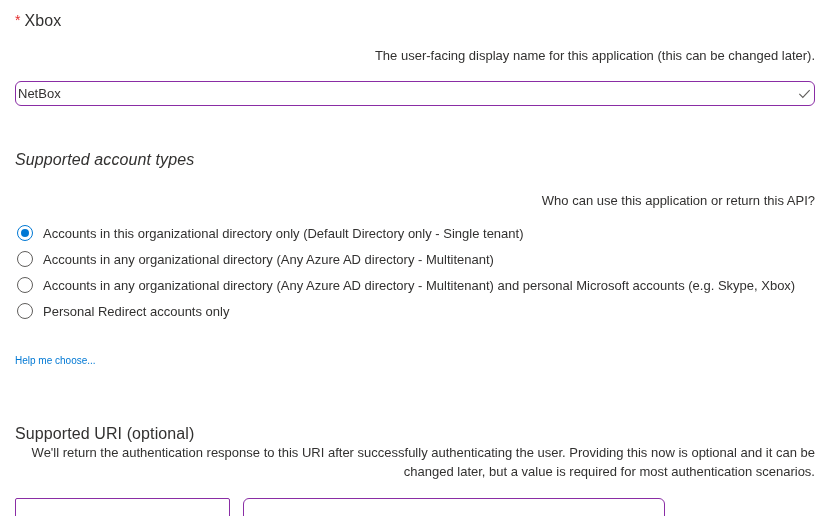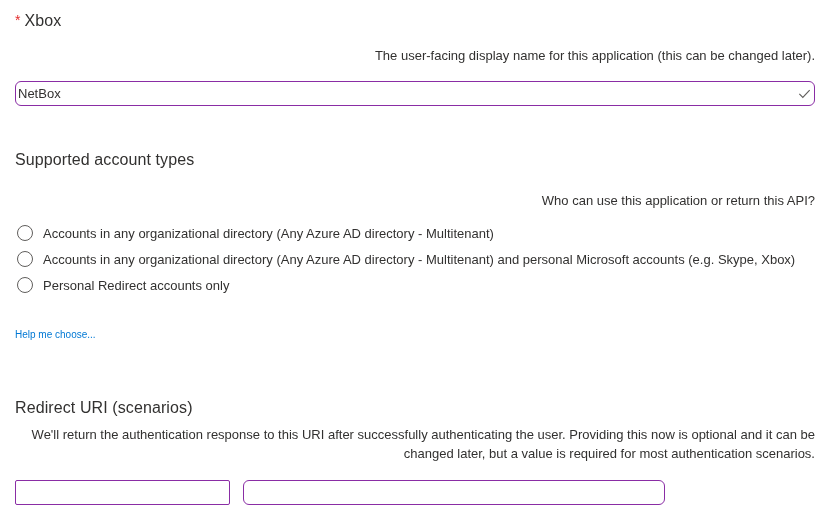--- a/index.html
+++ b/index.html
@@ -50,26 +50,26 @@
     font-family: "Liberation Sans", "DejaVu Sans", sans-serif;
     font-size: 13px;
     color: #323130;
     background: transparent;
     min-width: 0;
   }
   .trailing-icon { flex: 0 0 auto; display: flex; align-items: center; margin-left: 6px; }
   
   .name-desc     { margin-top: 16px; }
   .name-field    { margin-top: 16px; width: 800px; }
-  .account-title { margin-top: 45px; }
+  .account-title { margin-top: 45px; font-style: italic; }
   .account-q     { margin-top: 22px; }
   .radio-group   { margin-top: 10px; }
   .help-link-row { margin-top: 26px; }
   .redirect-title{ margin-top: 57px; }
-  .redirect-desc { margin-top: 8px; width: 802px; }
+  .redirect-desc { margin-top: 0; width: 802px; }
   .redirect-row  { margin-top: 17px; display: flex; align-items: center; }
   
   .radio-row {
     display: flex;
     align-items: center;
     height: 26px;
     cursor: default;
   }
   .radio-circle {
     width: 16px;
@@ -126,20 +126,26 @@
         <path d="M2.5 8.5 L6.2 12.2 L13.5 4.5" fill="none" stroke="#605e5c" stroke-width="1.2"></path>
       </svg>
     </span>
   </div>
 
   <h2 class="section-title account-title">Supported account types</h2>
 
   <div class="desc account-q">Who can use this application or return this API?</div>
 
   <div class="radio-group">
+    <div class="radio-row checked">
+      <span class="radio-circle">
+          <span class="radio-dot"></span>
+        </span>
+      <span class="radio-label">Accounts in this organizational directory only (Default Directory only - Single tenant)</span>
+    </div>
     <div class="radio-row">
       <span class="radio-circle">
           <span class="radio-dot"></span>
         </span>
       <span class="radio-label">Accounts in any organizational directory (Any Azure AD directory - Multitenant)</span>
     </div>
     <div class="radio-row">
       <span class="radio-circle">
           <span class="radio-dot"></span>
         </span>
@@ -150,21 +156,21 @@
           <span class="radio-dot"></span>
         </span>
       <span class="radio-label">Personal Redirect accounts only</span>
     </div>
   </div>
 
   <div class="help-link-row">
     <a class="link">Help me choose...</a>
   </div>
 
-  <h2 class="section-title redirect-title">Redirect URI (scenarios)</h2>
+  <h2 class="section-title redirect-title">Supported URI (optional)</h2>
 
   <div class="desc redirect-desc">We'll return the authentication response to this URI after successfully authenticating the user. Providing this now is optional and it can be changed later, but a value is required for most authentication scenarios.</div>
 
   <div class="redirect-row">
     <div class="platform-select">
       
       
     </div>
     <div class="field-box uri-field">
       

